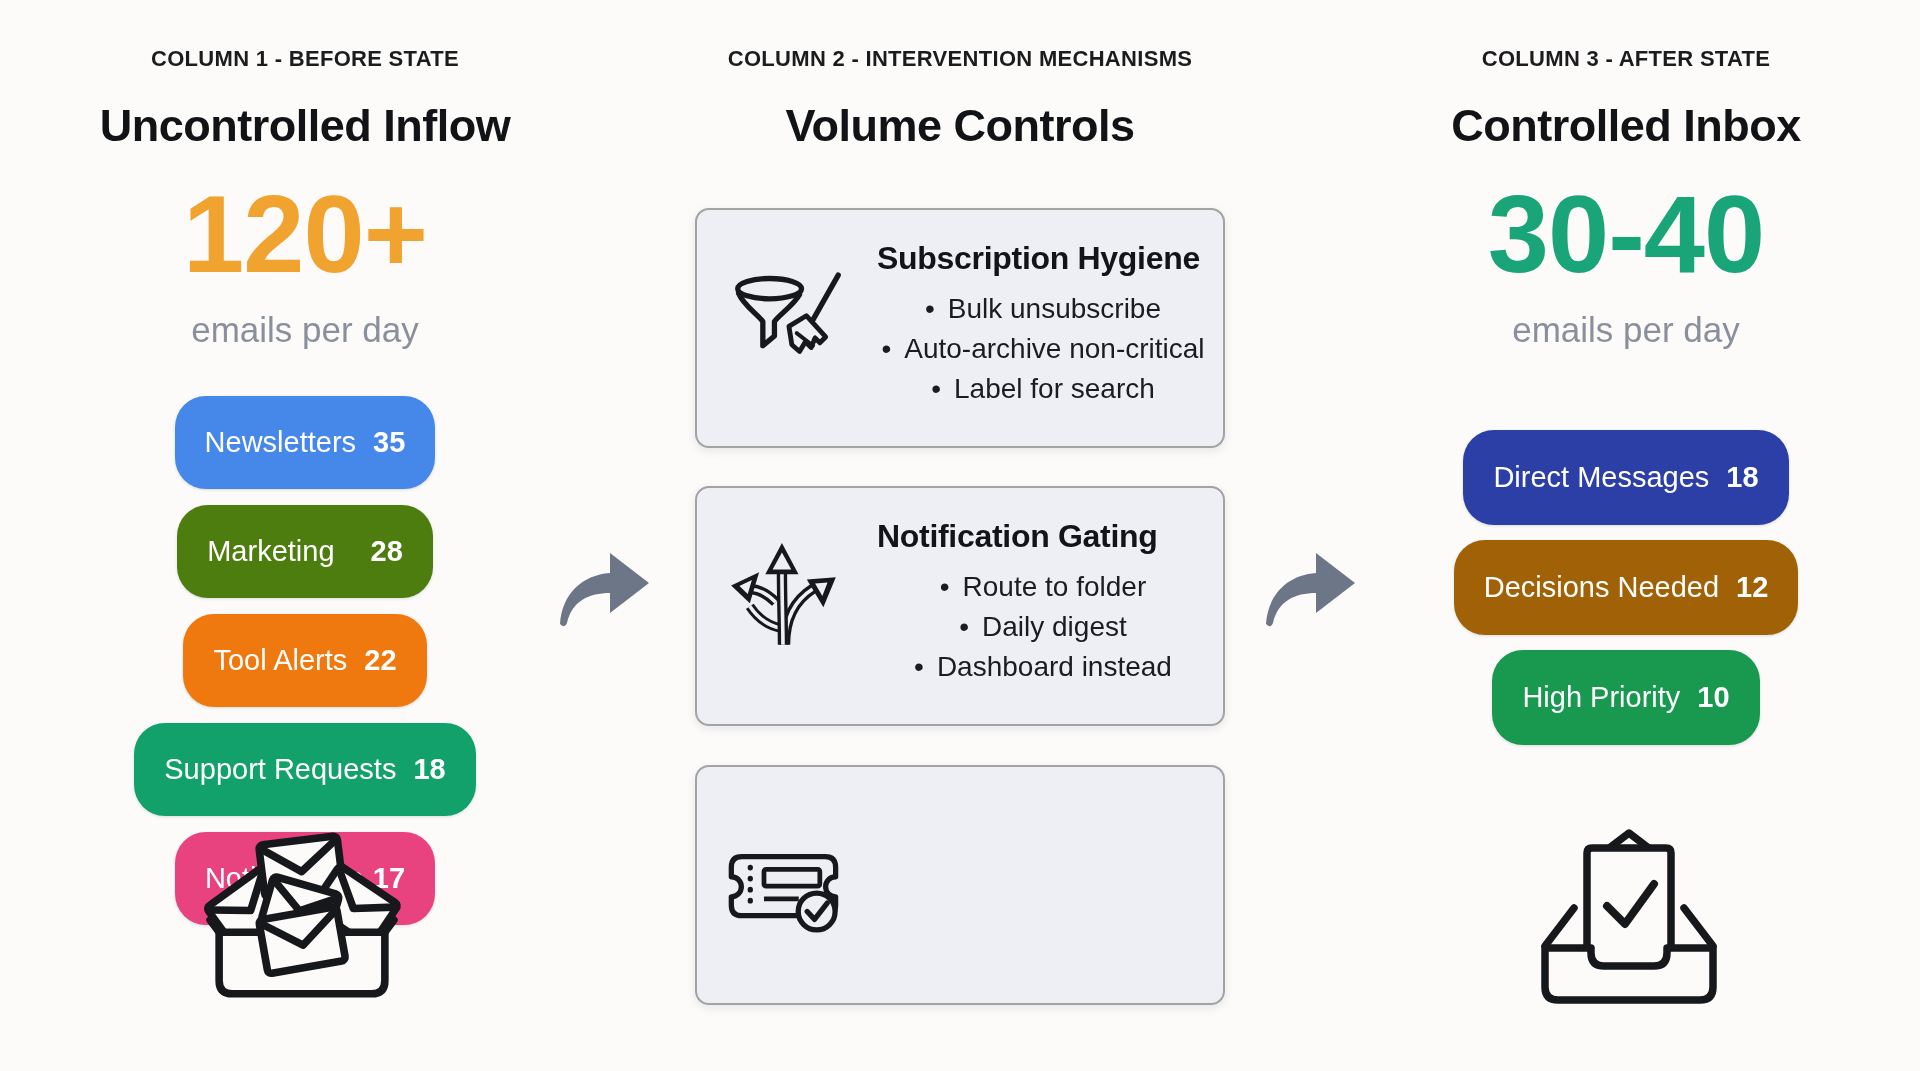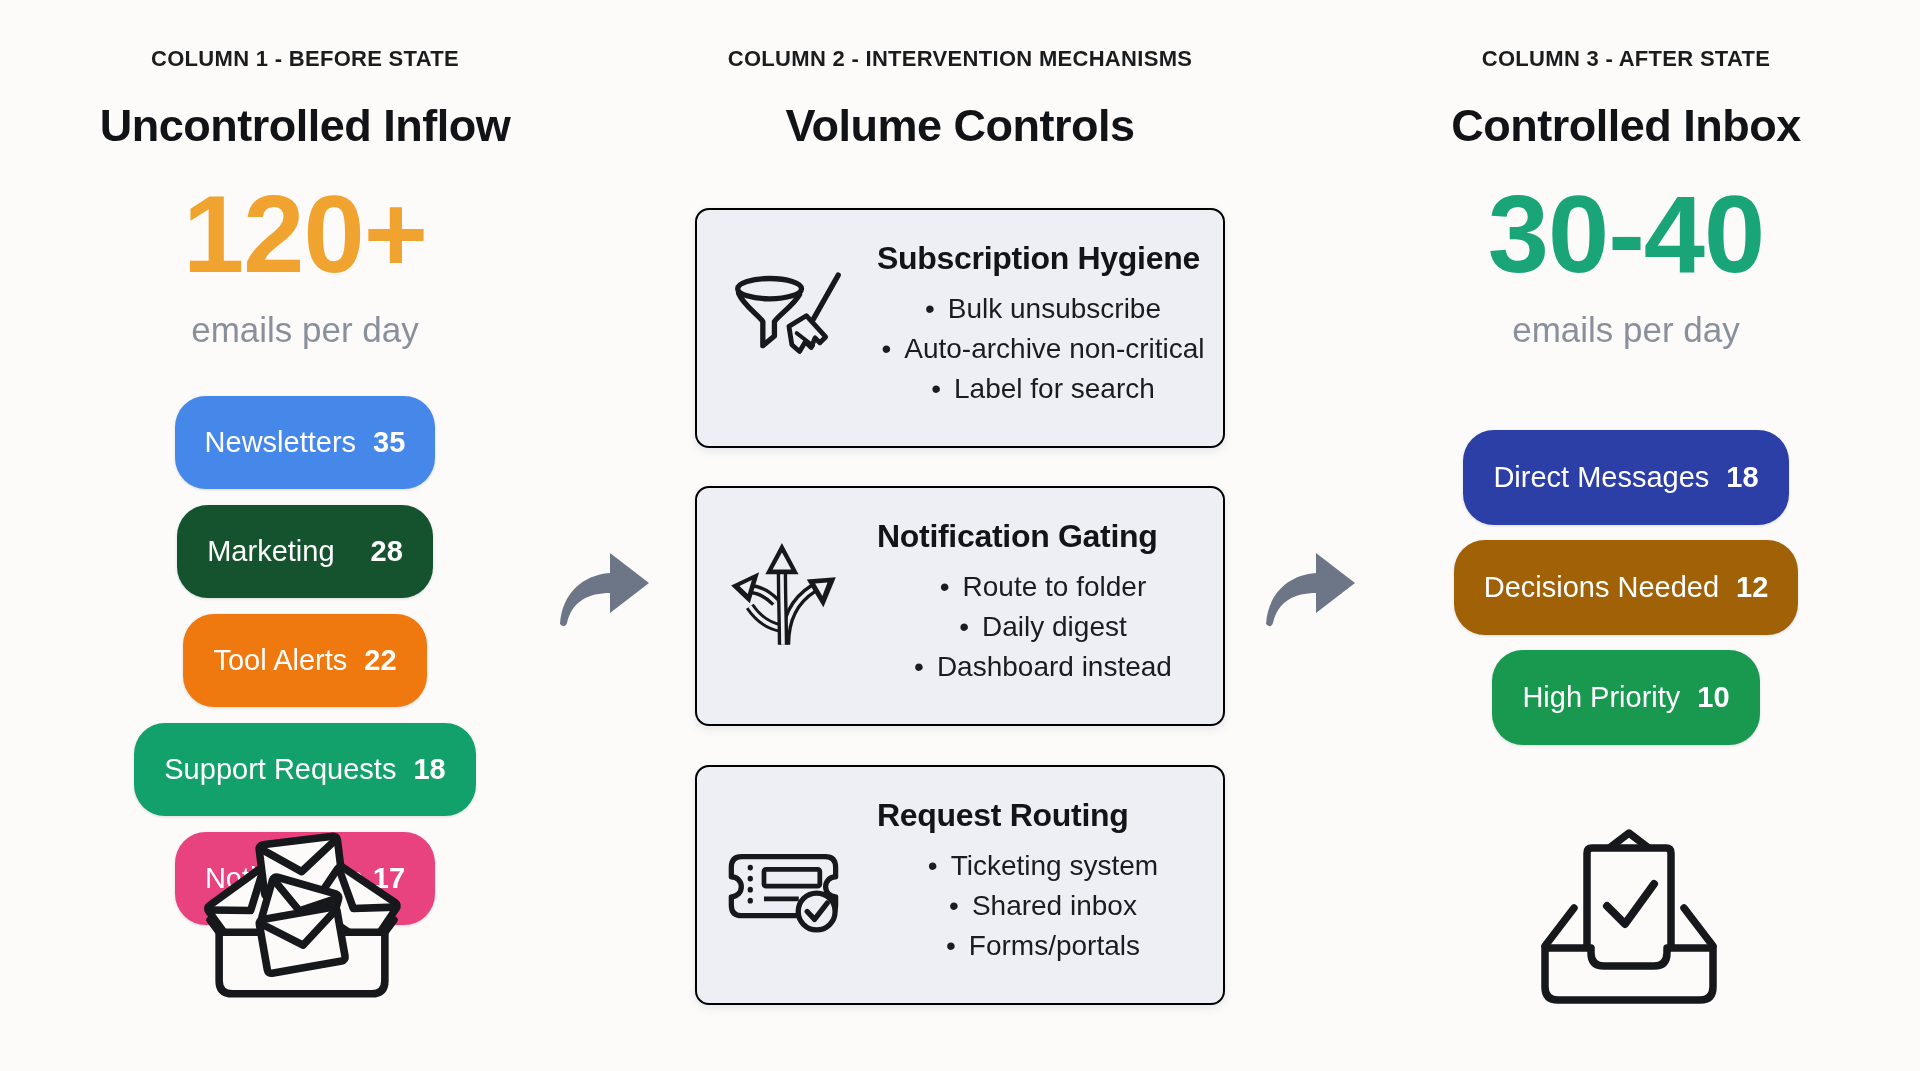--- a/index.html
+++ b/index.html
@@ -25,21 +25,21 @@
         border-radius:31px;padding:16px 30px;color:#FFFFFF;font-size:29px;font-weight:500;
         gap:17px;box-shadow:0 1px 3px rgba(30,40,60,.15);}
   .col-after .pill{height:63px;}
   .pill-count{font-weight:700;}
 
   .big-icon{position:absolute;}
   .icon-before-inbox{left:140px;top:820px;}
   .icon-after-inbox{left:123px;top:820px;}
 
   .card{position:absolute;left:40px;width:530px;height:240px;background:#EDEFF4;
-        border:2px solid #000000;border-radius:14px;box-sizing:border-box;
+        border:2px solid #a3a3a3;border-radius:14px;box-sizing:border-box;
         box-shadow:0 3px 9px rgba(70,80,100,.12);}
   .card-1{top:208px;}
   .card-2{top:486px;}
   .card-3{top:765px;}
   .card-icon{position:absolute;}
   .card-1 .card-icon{left:32px;top:58px;}
   .card-2 .card-icon{left:30px;top:52px;}
   .card-3 .card-icon{left:28px;top:76px;}
   .card-body{position:absolute;left:180px;top:30px;right:14px;text-align:left;}
   .card-title{margin:0 0 12px;font-size:32px;font-weight:700;color:#131417;letter-spacing:-.3px;}
@@ -59,21 +59,21 @@
     <div class="eyebrow">COLUMN 1 - BEFORE STATE</div>
     <h2 class="state-title">Uncontrolled Inflow</h2>
     <div class="metric-value" style="color: rgb(240, 163, 47);">120+</div>
     <div class="metric-unit">emails per day</div>
 
     <div class="pills">
       <div class="pill" style="background-color: rgb(70, 135, 234);">
         <span class="pill-label">Newsletters</span>
         <span class="pill-count">35</span>
       </div>
-      <div class="pill" style="background-color: #14532d; gap: 36px;">
+      <div class="pill" style="background-color: #4d7c0f; gap: 36px;">
         <span class="pill-label">Marketing</span>
         <span class="pill-count">28</span>
       </div>
       <div class="pill" style="background-color: rgb(240, 121, 15);">
         <span class="pill-label">Tool Alerts</span>
         <span class="pill-count">22</span>
       </div>
       <div class="pill" style="background-color: rgb(18, 161, 107);">
         <span class="pill-label">Support Requests</span>
         <span class="pill-count">18</span>
@@ -170,26 +170,20 @@
       <svg class="card-icon" width="118" height="97" viewBox="0 0 112 92">
         <g stroke="#17181B" stroke-width="5" stroke-linejoin="round" fill="none">
           <path d="M16,13 H95 Q105,13 105,23 V32 A9.5,9.5 0 0 0 105,51 V59 Q105,69 95,69 H16 Q6,69 6,59 V51 A9.5,9.5 0 0 0 6,32 V23 Q6,13 16,13 Z"></path>
           <path d="M24,23 V59" stroke-dasharray="0.5 10" stroke-linecap="round"></path>
           <rect x="37" y="25" width="53" height="16" rx="2" stroke-width="4.5"></rect>
           <path d="M37,53 H70" stroke-width="4.5"></path>
           <circle cx="87" cy="65" r="17.5" fill="#EDEFF4"></circle>
           <path d="M78,65 L85,72.5 L97,57" stroke-linecap="round"></path>
         </g>
       </svg>
-      <div class="card-body">
-        <h3 class="card-title">Request Routing</h3>
-        <div class="bullet">Ticketing system</div>
-        <div class="bullet">Shared inbox</div>
-        <div class="bullet">Forms/portals</div>
-      </div>
     </div>
   </section>
 
   <svg class="flow-arrow flow-arrow-right" viewBox="0 0 106 94">
     <path d="M8,88 C10,58 30,39 58,37 V17 L97,47 L58,77 V57 C37,57 20,65 15,87 Q13,93 8,88 Z" fill="#6C7686"></path>
   </svg>
 
   <section class="col col-after">
     <div class="eyebrow">COLUMN 3 - AFTER STATE</div>
     <h2 class="state-title">Controlled Inbox</h2>

